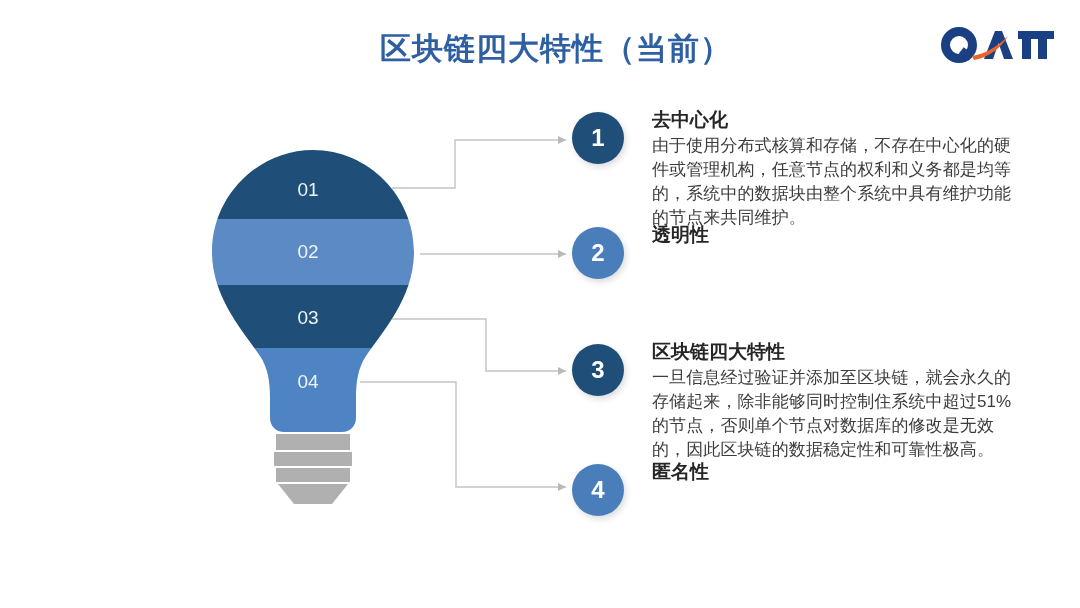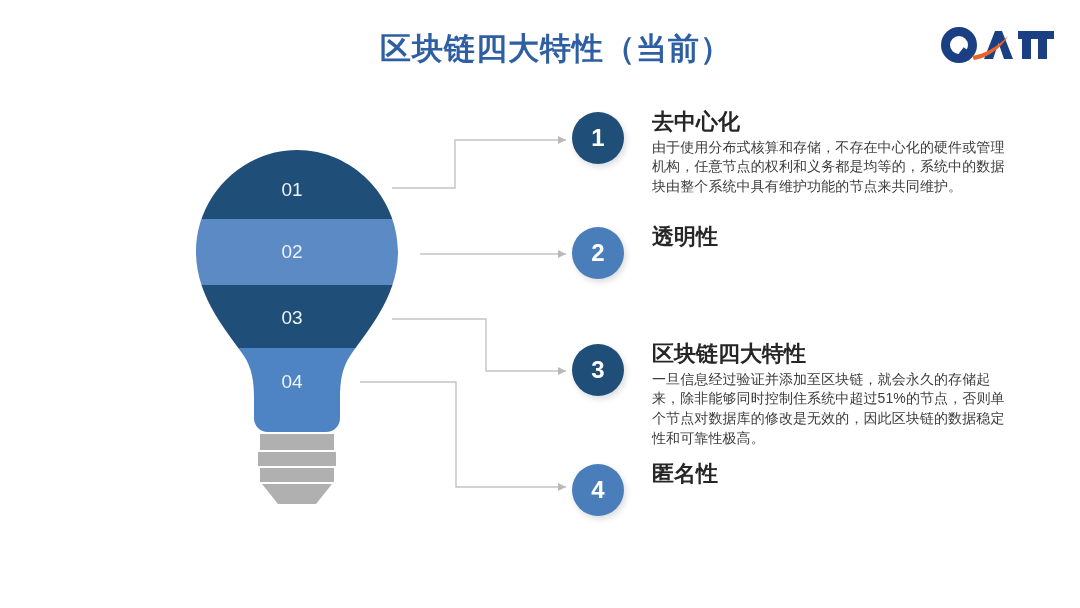--- a/index.html
+++ b/index.html
@@ -35,21 +35,21 @@
     position: absolute;
     right: 22px;
     top: 26px;
     width: 120px;
     height: 42px;
   }
 
   
   .bulb-wrap {
     position: absolute;
-    left: 182px;
+    left: 198px;
     top: 146px;
     width: 230px;
     height: 360px;
   }
 
   
   .items {
     position: absolute;
     left: 572px;
     top: 108px;
@@ -80,29 +80,29 @@
     justify-content: center;
     box-shadow: 2px 3px 6px rgba(0,0,0,0.14);
   }
   .badge.dark  { background: #1f4e79; }
   .badge.light { background: #4a7ebb; }
 
   .item-text {
     margin-left: 80px;
   }
   .item-title {
-    font-size: 22px;
+    font-size: 19px;
     font-weight: bold;
     color: #262626;
     line-height: 1.25;
     margin-bottom: 2px;
     white-space: nowrap;
   }
   .item-body {
-    font-size: 14px;
+    font-size: 17px;
     line-height: 1.42;
     color: #3c3c3c;
     letter-spacing: 0.1px;
   }
 
   
   .connectors {
     position: absolute;
     left: 0;
     top: 0;

